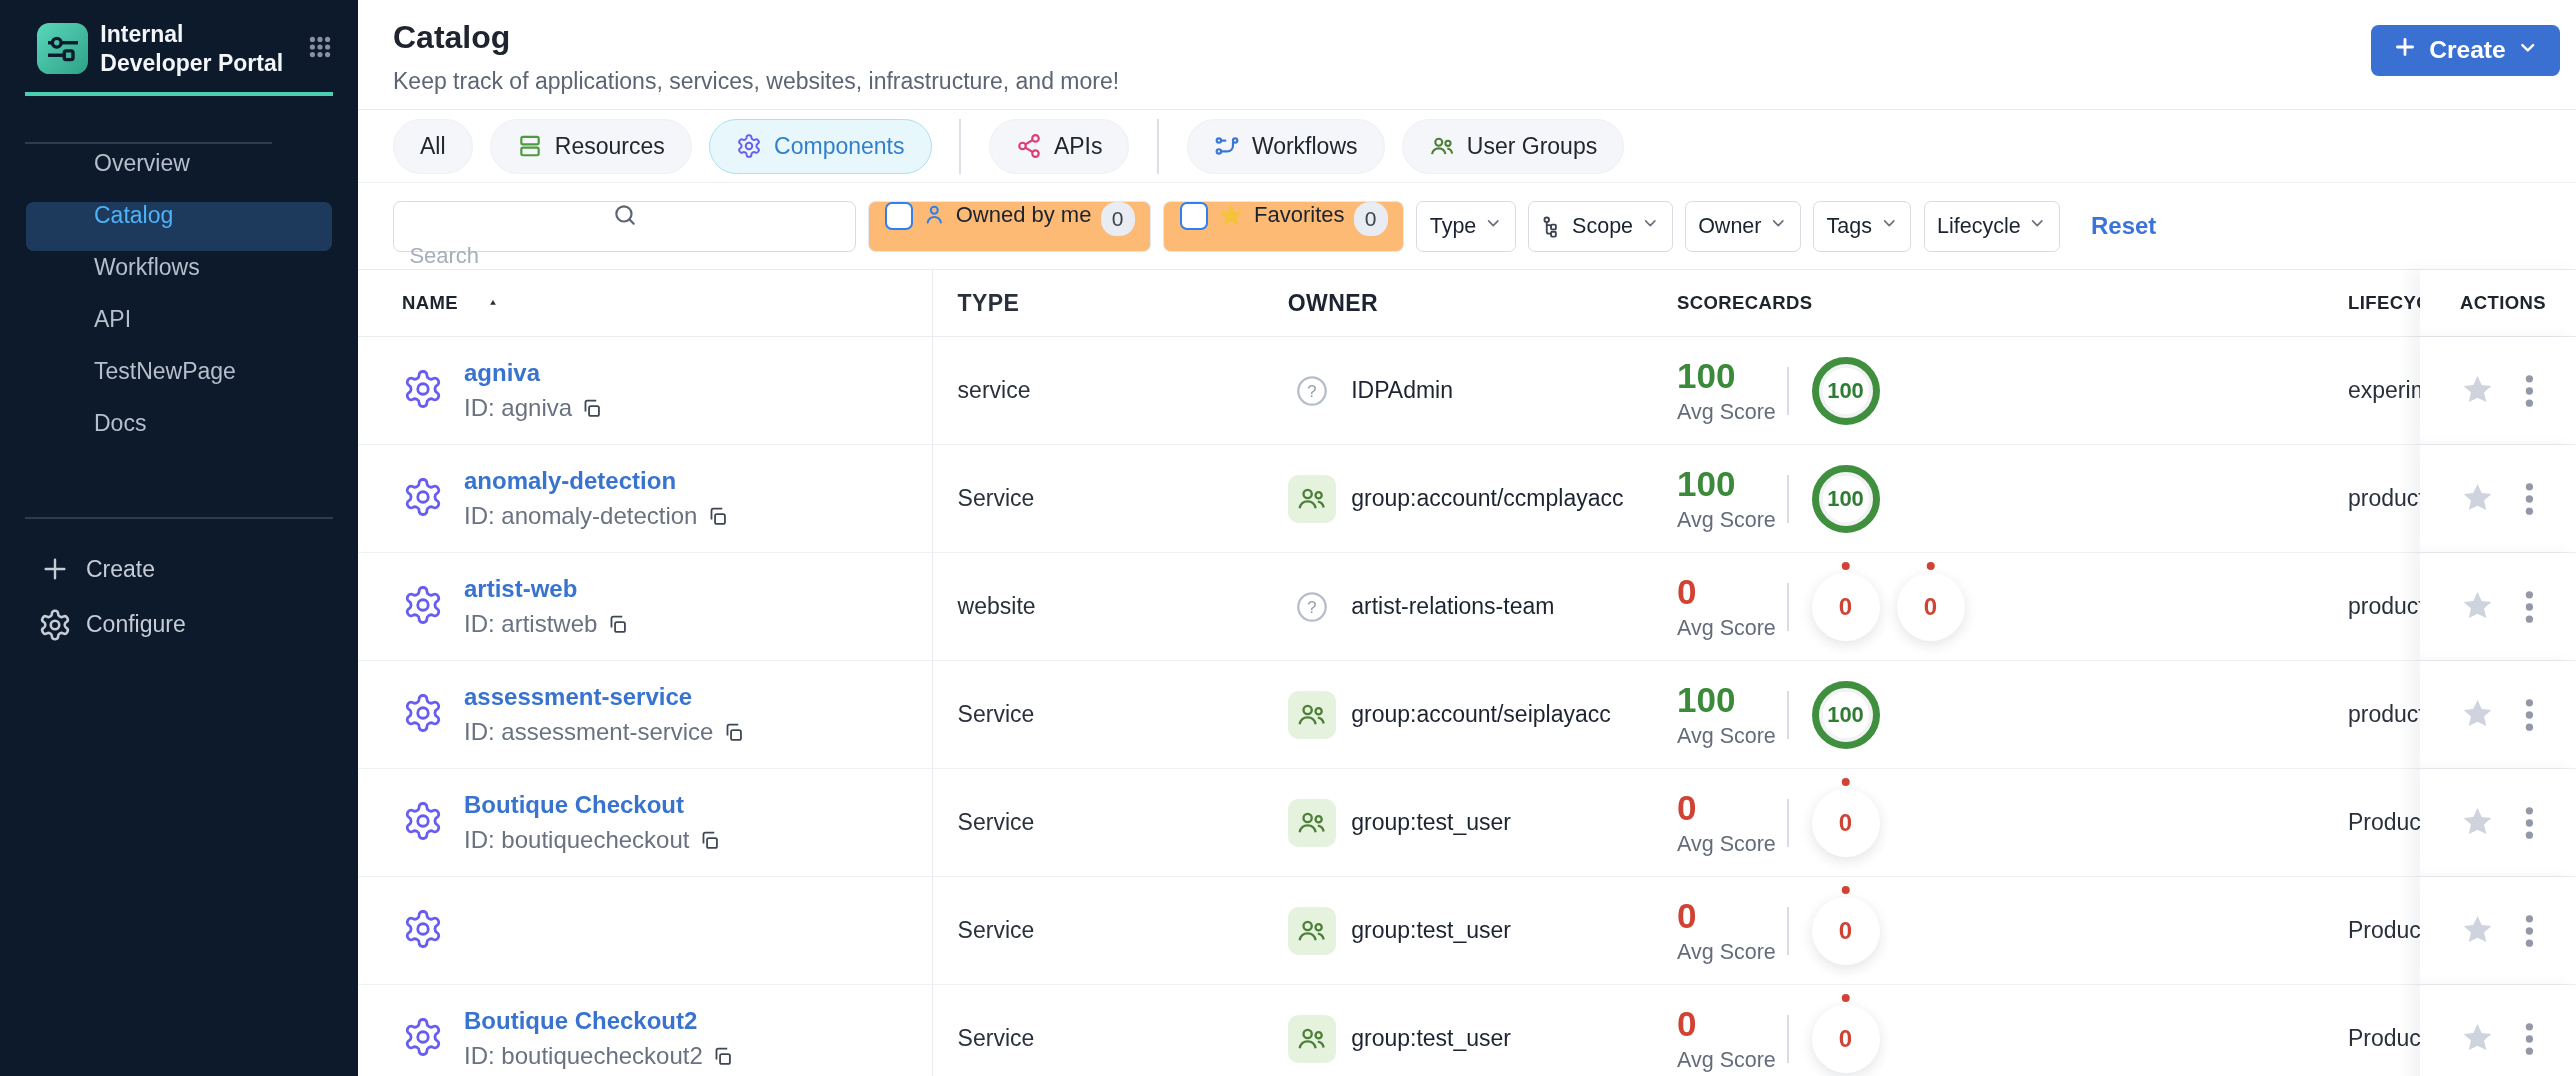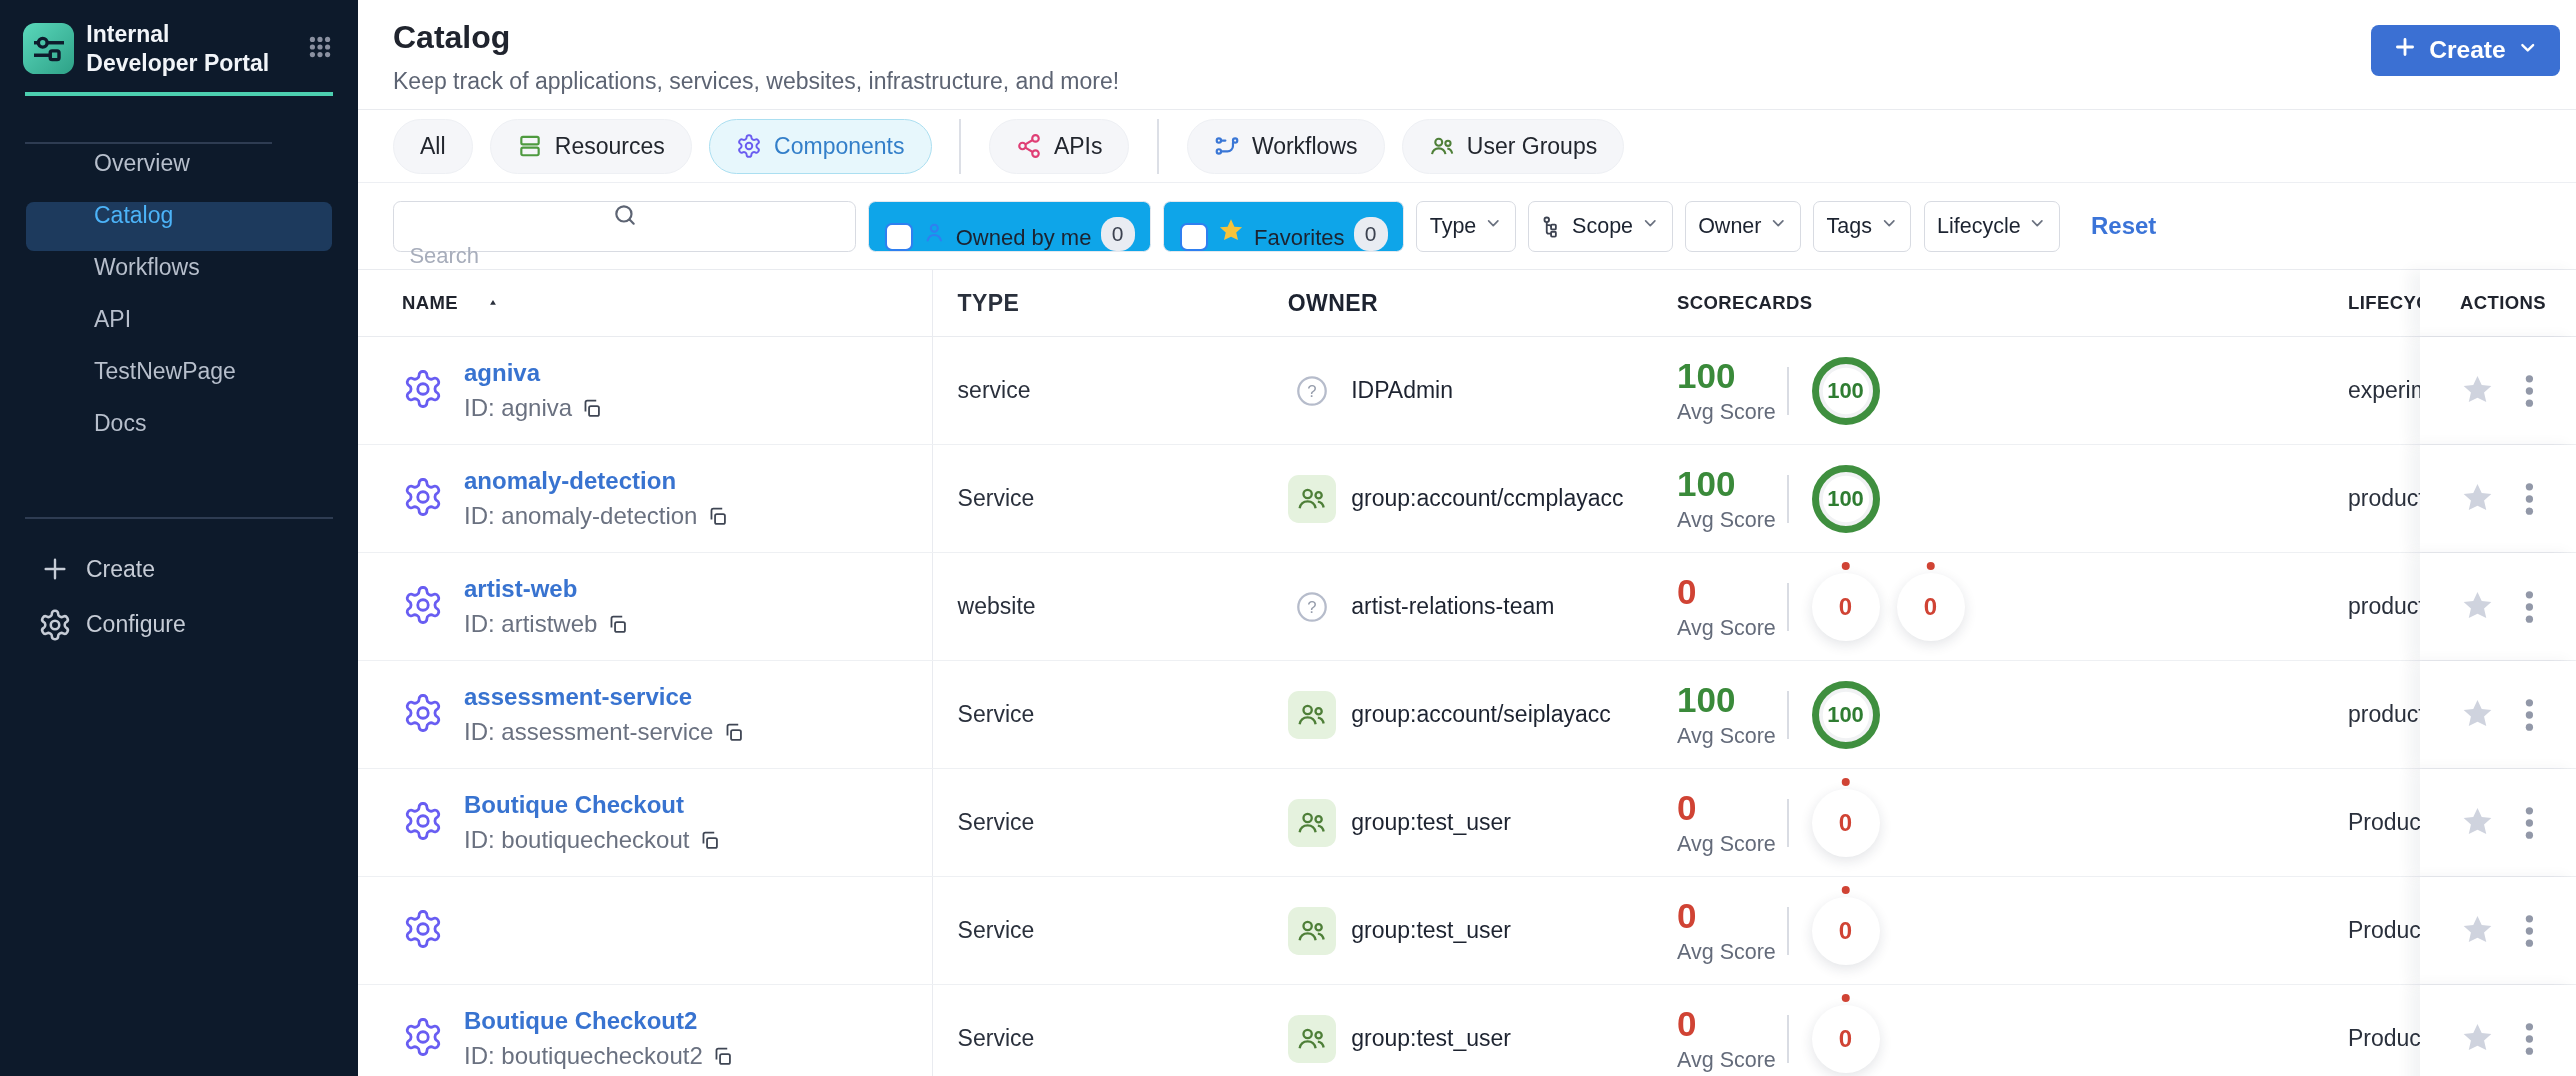--- a/index.html
+++ b/index.html
@@ -2,21 +2,21 @@
 <html style="font-size:12.3px"><head>
 <meta charset="utf-8">
 <style>
   * { margin:0; padding:0; box-sizing:border-box; }
   html,body { width:2576px; height:1077px; overflow:hidden; background:#fff;
               font-family:"Liberation Sans", sans-serif; color:#20242e; }
   .app { display:flex; width:2576px; height:1077px; }
 
   
   .sidebar { width:358px; flex:none; height:100%; background:#0d1a2b; position:relative; }
-  .brand { display:flex; align-items:center; gap:12.3px; padding:20px 24.6px 0 23px; }
+  .brand { display:flex; align-items:center; gap:12.3px; padding:20px 24.6px 0 23px;margin-left:14px; }
   .brand-logo { width:51px; height:51px; border-radius:12.3px; flex:none;
                 background:linear-gradient(135deg,#5ad8bb,#2ea187);
                 display:flex; align-items:center; justify-content:center; }
   .brand-text { color:#f2f5f9; font-size:23px; font-weight:bold; line-height:28.5px; width:194px; }
   .grid-icon { margin-left:auto; cursor:pointer; }
   .brand-underline { height:3.8px; background:#4ccfb0; margin:15.4px 24.6px 0 24.6px; }
   .nav-divider { height:1.5px; background:#2e3c52; margin:0 24.6px; }
   .nav-divider.top { margin-top:46px; margin-right:86px; }
   .nav-divider.bottom { margin-top:58px; }
   .nav { margin-top:6.2px; }
@@ -48,22 +48,22 @@
   .tab-icon:empty { display:none; }
   .tab-divider { width:1.5px; height:55px; background:#dcdfe6; margin:0 10.8px; }
 
   
   .filters-row { height:86px; display:flex; align-items:center; padding-left:35px; gap:12.3px; }
   .search-box { width:463px; height:51px; border:1.5px solid #d8dbe2; border-radius:7.7px;
                 display:flex; align-items:center; padding:0 15.4px; gap:12.3px; background:#fff;flex-direction:column; }
   .search-box input { border:none; outline:none; font-size:22px; color:#20242e; width:100%;
                       font-family:inherit; background:transparent; }
   .search-box input::placeholder { color:#a7adbb; }
-  .check-group { height:51px; background:#0ea5e9; border:1.5px solid #e5e8ee; border-radius:7.7px;
-                 display:flex; align-items:flex-end; gap:9.2px; padding:0 15.4px; font-size:22px; color:#1c2330; }
+  .check-group { height:51px; background:#fdba74; border:1.5px solid #e5e8ee; border-radius:7.7px;
+                 display:flex; align-items:flex-start; gap:9.2px; padding:0 15.4px; font-size:22px; color:#1c2330; }
   .checkbox { width:28px; height:28px; border:2.3px solid #2f7ff0; border-radius:7px; background:#fff;
               flex:none; cursor:pointer; }
   .count-badge { background:#e9ecf2; border-radius:15.4px; min-width:34px; height:34px;
                  display:flex; align-items:center; justify-content:center; font-size:21px;
                  color:#3c4250; padding:0 9.2px; }
   .dropdown { height:51px; border:1.5px solid #d8dbe2; border-radius:7px; background:#fff;
               display:flex; align-items:center; gap:7.7px; padding:0 12.3px; font-size:21.5px;
               color:#1c2330; cursor:pointer; font-family:inherit; }
   .dd-icon:empty { display:none; }
   .dd-icon { display:flex; align-items:center; }

